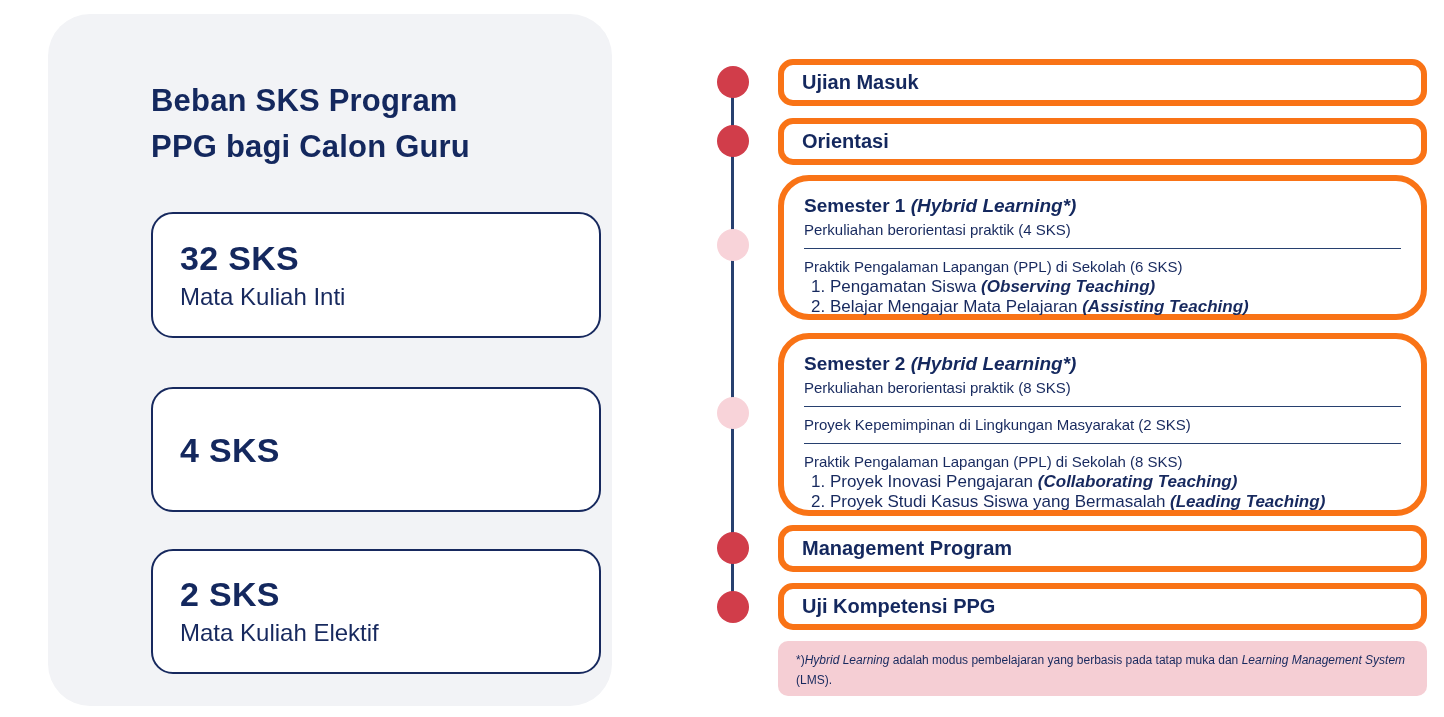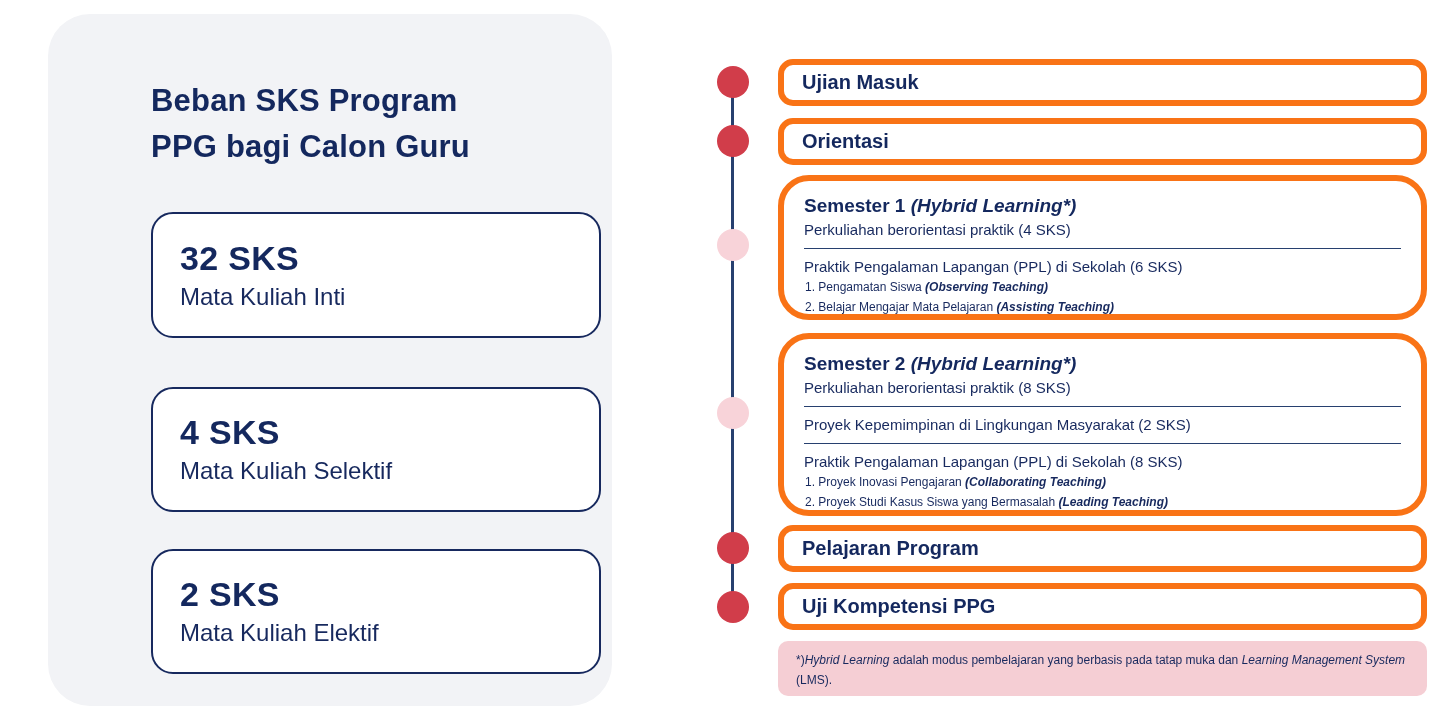--- a/index.html
+++ b/index.html
@@ -41,21 +41,21 @@
     font-size:20px;font-weight:700;color:#14285e;}
   .b0{top:59px;} .b1{top:118px;} .b4{top:525px;} .b5{top:583px;}
   .sem{padding:12px 20px;border-radius:31px;}
   .sem1{top:175px;height:145px;}
   .sem2{top:333px;height:183px;}
   .sem-title{font-size:19px;font-weight:700;line-height:25px;color:#14285e;}
   .sem-title .em{font-style:italic;}
   .sem-sub{font-size:15px;line-height:20px;margin-top:2px;color:#17295e;}
   .sem-divider{border:none;border-top:1.5px solid #27406f;margin:8px 0;}
   .sem-line{font-size:15px;line-height:20px;color:#17295e;}
-  .sem-item{font-size:12px;line-height:20px;margin-left:1px;color:#17295e;}
+  .sem-item{font-size:17px;line-height:20px;margin-left:7px;color:#17295e;}
   .bold-em{font-weight:700;font-style:italic;}
   
   .footnote{
     position:absolute;left:778px;top:641px;width:649px;height:55px;box-sizing:border-box;
     background:#f5ced4;border-radius:10px;padding:9px 18px;
     font-size:12px;line-height:20px;color:#17295e;
   }
   .footnote .it{font-style:italic;}
 </style>
 </head>
@@ -68,21 +68,20 @@
       <span>Beban SKS Program</span><br>
       <span>PPG bagi Calon Guru</span>
     </h1>
 
     <div class="sks-card c0">
       <div class="sks-value">32 SKS</div>
       <div class="sks-label">Mata Kuliah Inti</div>
     </div>
     <div class="sks-card c1">
       <div class="sks-value">4 SKS</div>
-      <div class="sks-label">Mata Kuliah Selektif</div>
     </div>
     <div class="sks-card c2">
       <div class="sks-value">2 SKS</div>
       <div class="sks-label">Mata Kuliah Elektif</div>
     </div>
   </section>
 
   <div class="tl-line"></div>
   <div class="tl-dot red d0"></div>
   <div class="tl-dot red d1"></div>
@@ -125,21 +124,21 @@
     <div class="sem-line">Praktik Pengalaman Lapangan (PPL) di Sekolah (8 SKS)</div>
     <div class="sem-item">
       <span>1. Proyek Inovasi Pengajaran </span><span class="bold-em">(Collaborating Teaching)</span>
     </div>
     <div class="sem-item">
       <span>2. Proyek Studi Kasus Siswa yang Bermasalah </span><span class="bold-em">(Leading Teaching)</span>
     </div>
   </div>
 
   <div class="step-box simple b4">
-    <span>Pelajaran Program</span>
+    <span>Management Program</span>
   </div>
 
   <div class="step-box simple b5">
     <span>Uji Kompetensi PPG</span>
   </div>
 
   <div class="footnote">
     <span>*)</span><span class="it">Hybrid Learning</span><span> adalah modus pembelajaran yang berbasis pada tatap muka dan </span><span class="it">Learning Management System</span><span> (LMS).</span>
   </div>
 

